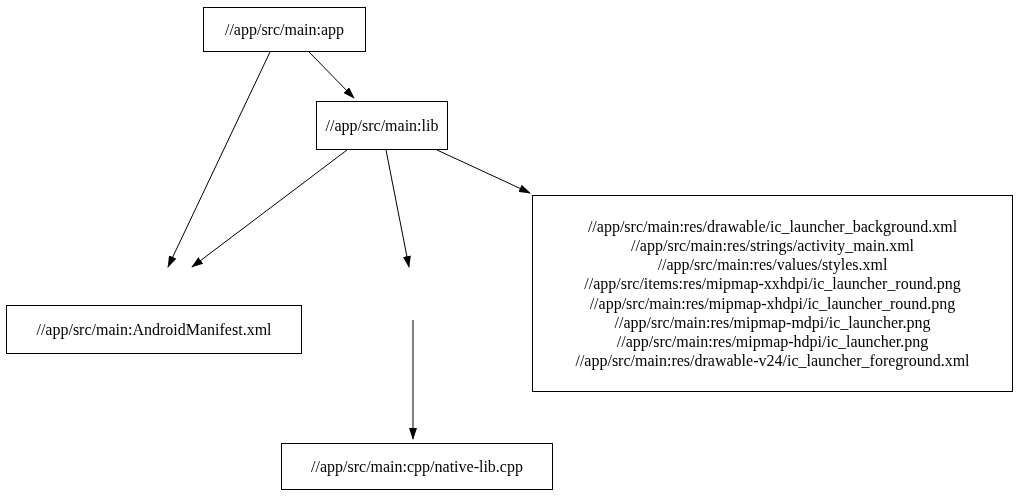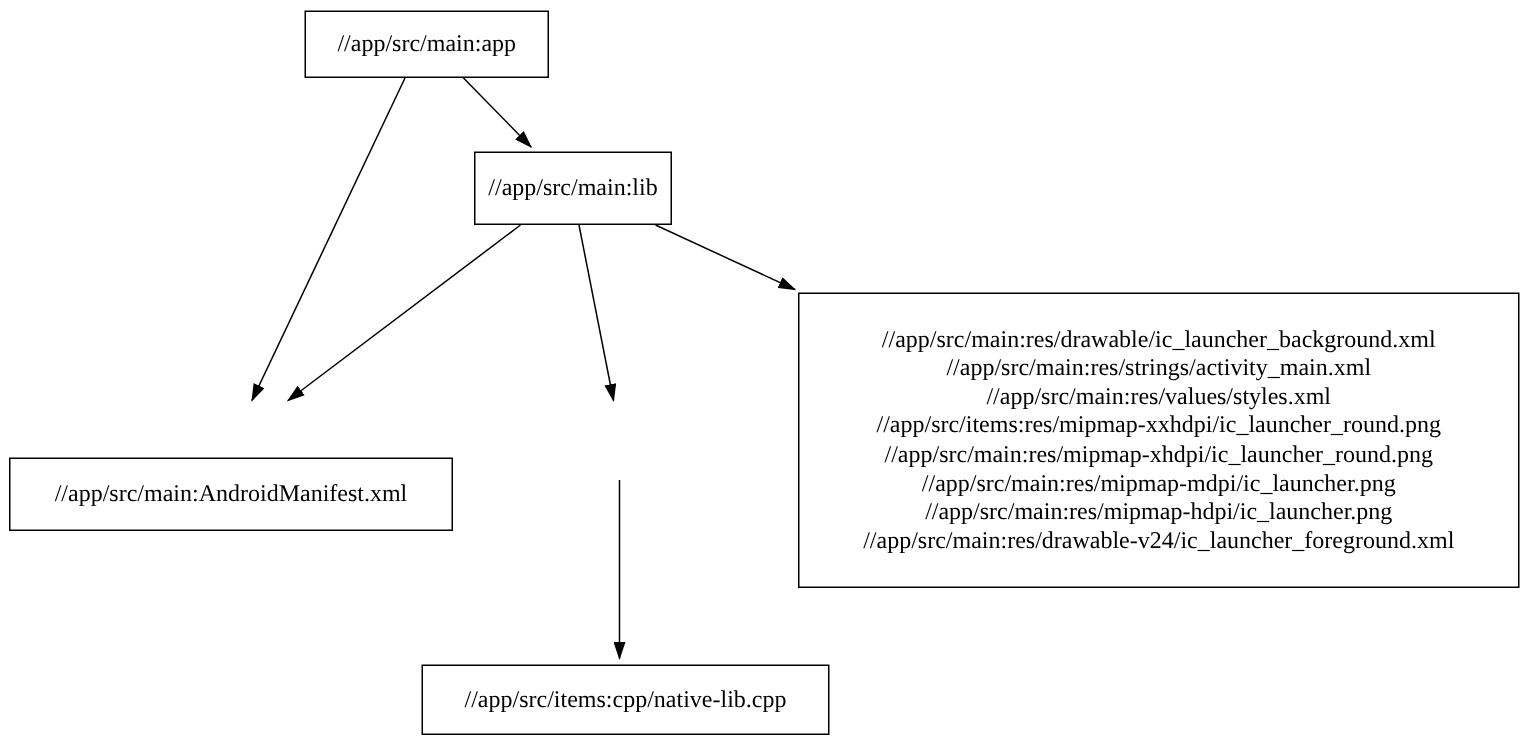--- a/index.html
+++ b/index.html
@@ -83,16 +83,16 @@
     <span class="res-line">//app/src/main:res/strings/activity_main.xml</span>
     <span class="res-line">//app/src/main:res/values/styles.xml</span>
     <span class="res-line">//app/src/items:res/mipmap-xxhdpi/ic_launcher_round.png</span>
     <span class="res-line">//app/src/main:res/mipmap-xhdpi/ic_launcher_round.png</span>
     <span class="res-line">//app/src/main:res/mipmap-mdpi/ic_launcher.png</span>
     <span class="res-line">//app/src/main:res/mipmap-hdpi/ic_launcher.png</span>
     <span class="res-line">//app/src/main:res/drawable-v24/ic_launcher_foreground.xml</span>
   </div>
 
   <div class="node" id="node-native-lib">
-    <span>//app/src/items:cpp/native-lib.cpp</span>
+    <span>//app/src/main:cpp/native-lib.cpp</span>
   </div>
 
 </div>
 
 </body></html>

